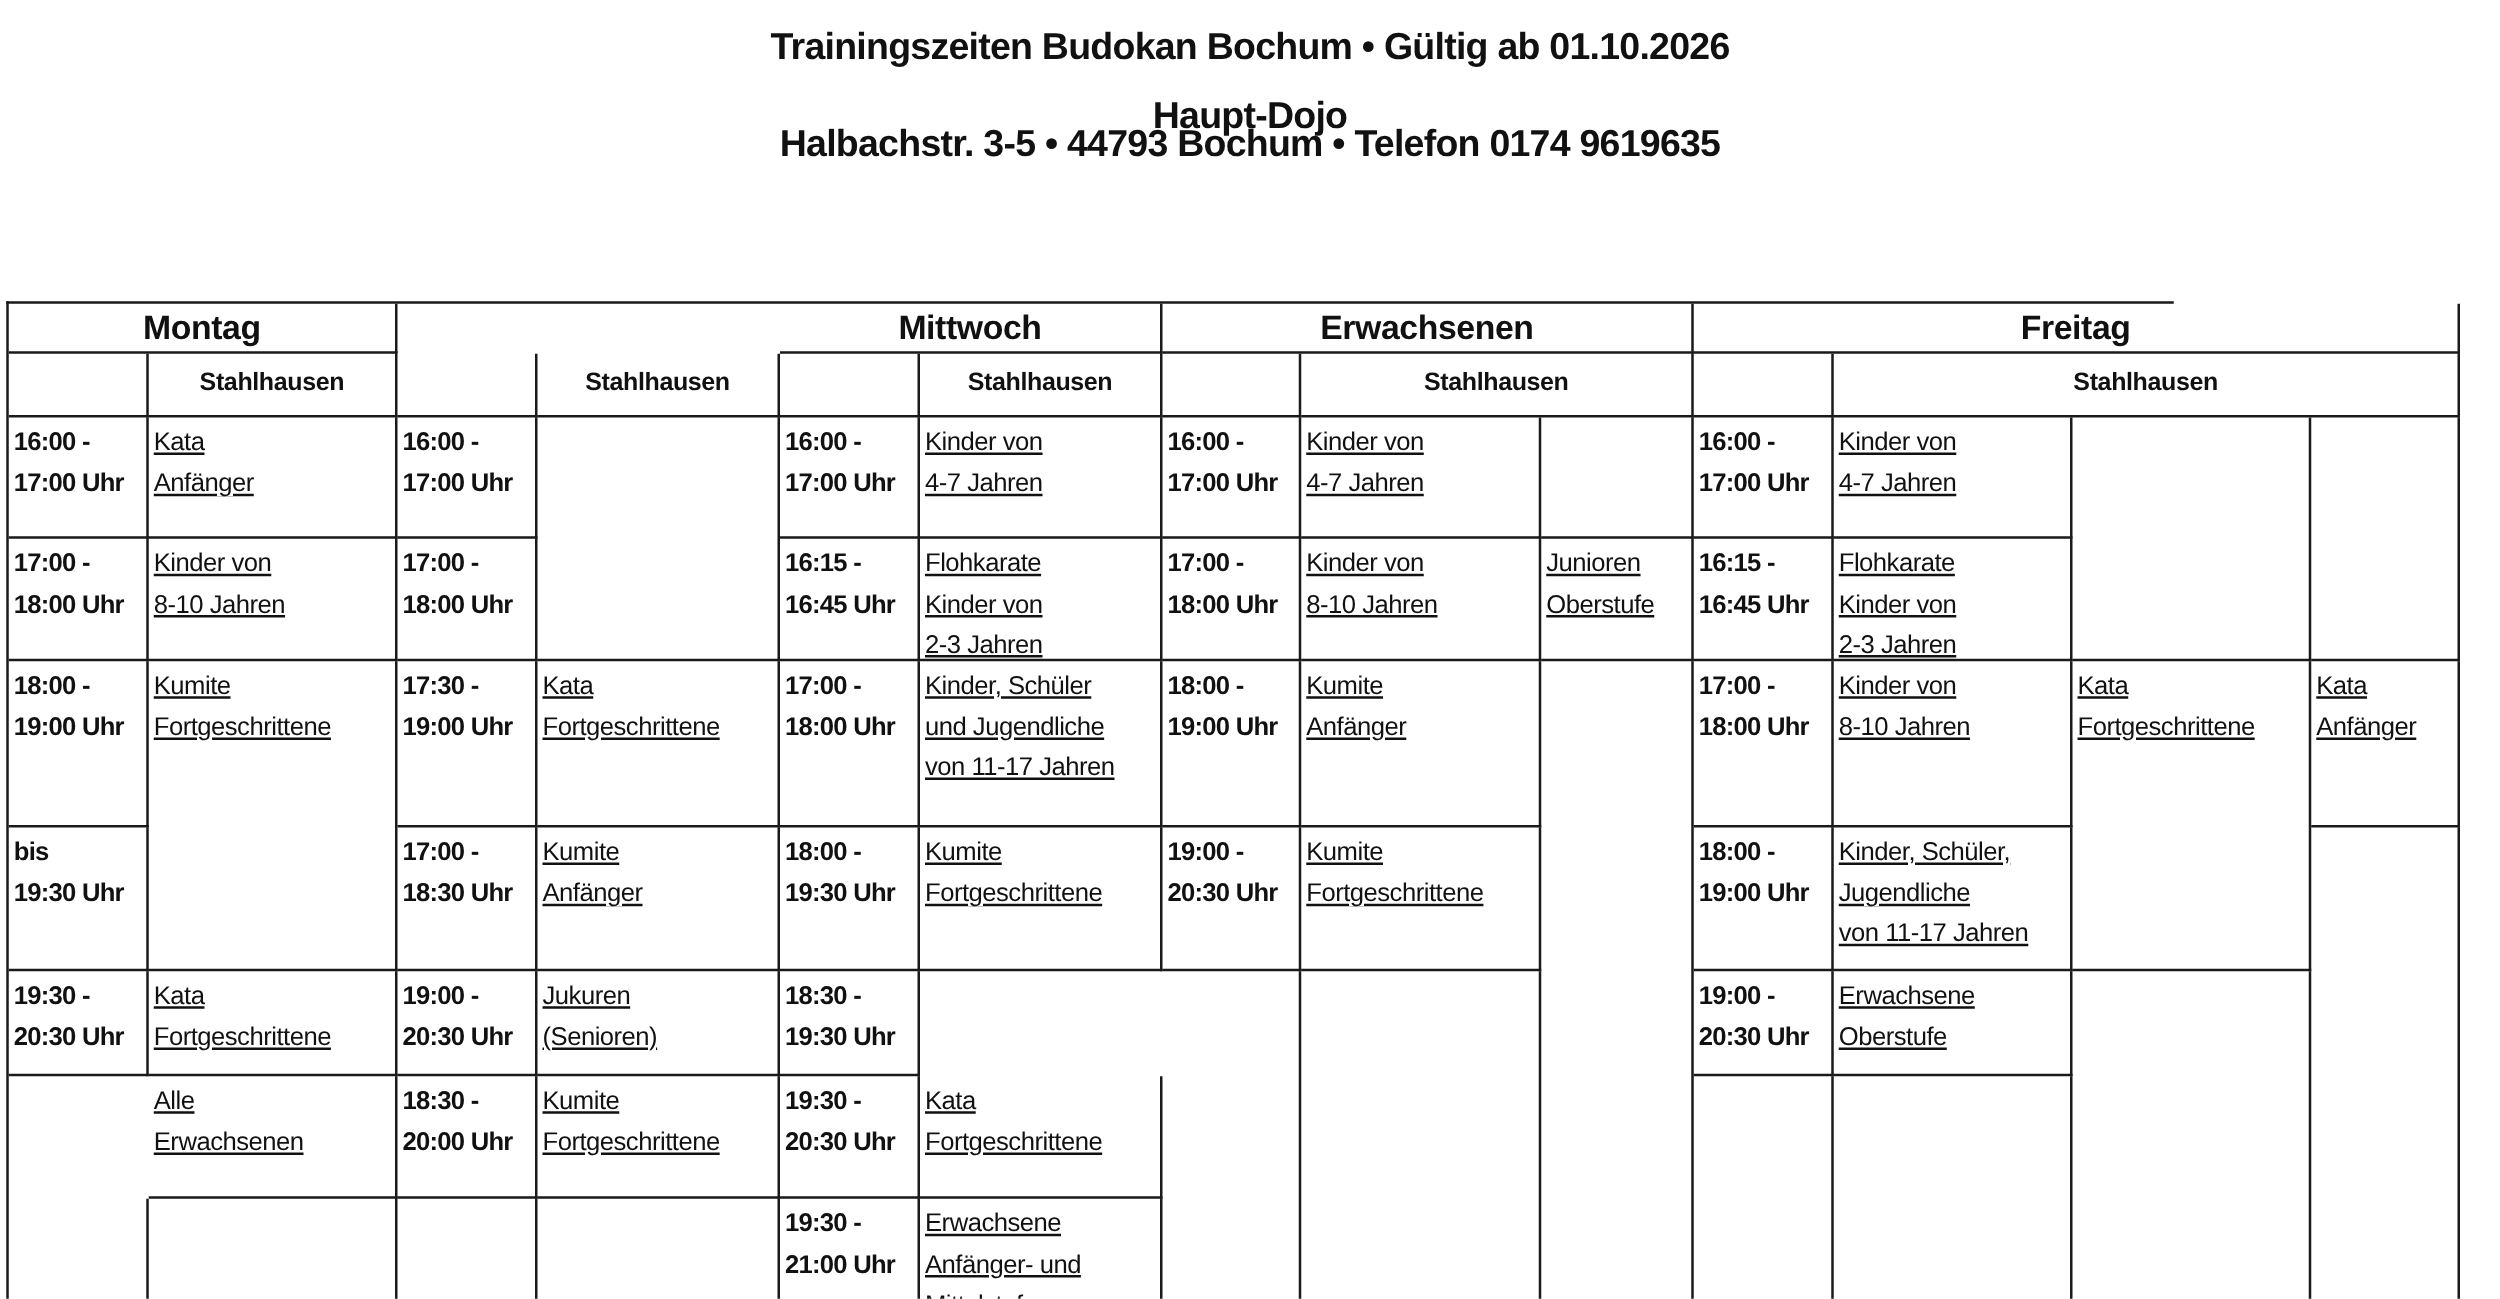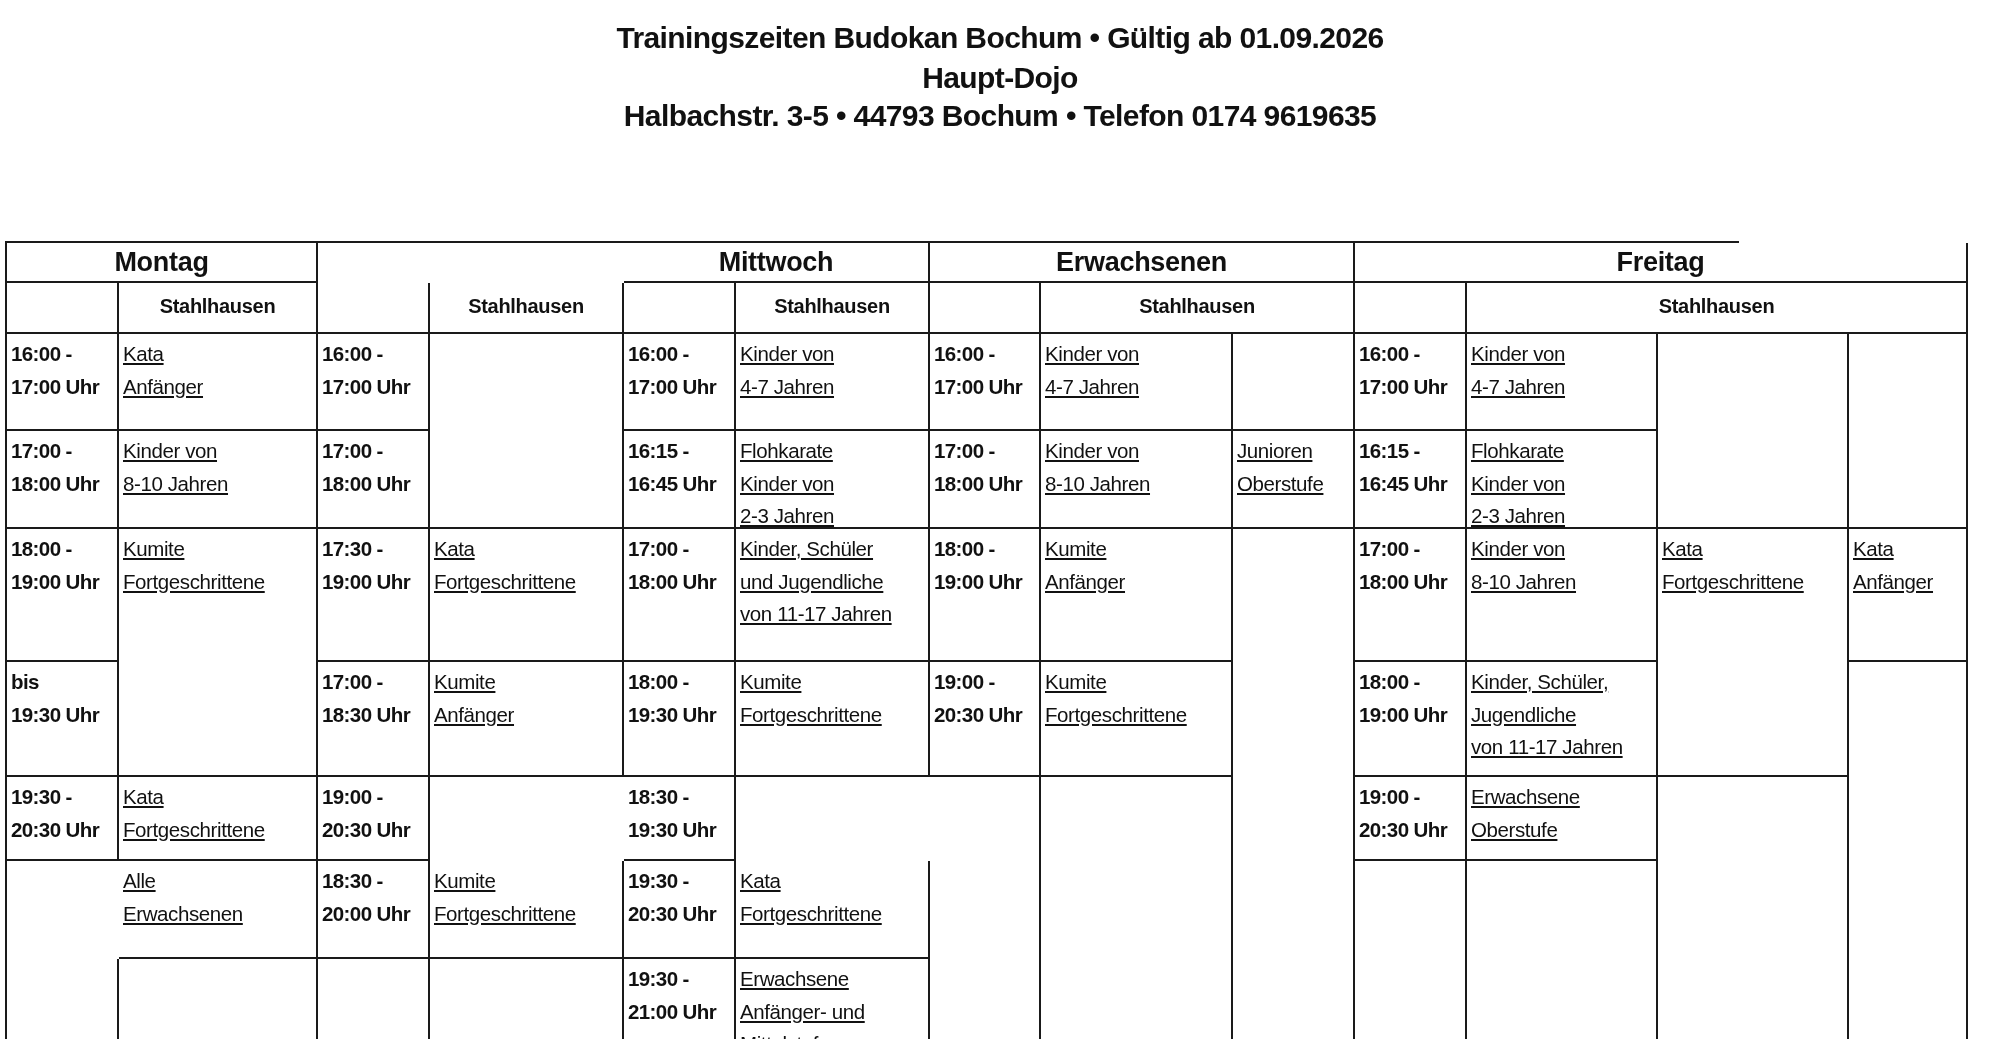--- a/index.html
+++ b/index.html
@@ -3,42 +3,42 @@
 <meta charset="utf-8">
 <style>
   html, body { margin: 0; padding: 0; background: #ffffff; }
   body { width: 2000px; height: 1039px; position: relative; overflow: hidden;
          font-family: "Liberation Sans", "DejaVu Sans", sans-serif; color: #111111; }
 
   .header { position: absolute; left: 0; top: 0; width: 2000px; text-align: center; }
   .header .line { position: absolute; left: 0; width: 2000px; text-align: center;
                   font-weight: bold; font-size: 30px; letter-spacing: -0.6px; line-height: 36px; color: #111; }
   .header .l1 { top: 20px; }
-  .header .l2 { top: 60px; }
+  .header .l2 { top: 75px; }
   .header .l3 { top: 98px; }
 
   .schedule { position: absolute; left: 5px; top: 202px;
               display: grid;
               grid-template-columns: 112px 199px 112px 194px 112px 194px 111px 192px 122px 112px 191px 191px 119px;
               grid-template-rows: 40px 51px 97px 98px 133px 115px 84px 98px 101px;
               border-top: 2px solid #1a1a1a; border-left: 2px solid #1a1a1a;
               box-sizing: border-box; width: 1734px; height: 817px; margin-top: 39px; }
   .cell { border-right: 2px solid #1a1a1a; border-bottom: 2px solid #1a1a1a;
           box-sizing: border-box; padding: 4px 3px 0 4px; font-size: 20.5px; line-height: 32.5px;
           overflow: hidden; white-space: pre-line; letter-spacing: -0.4px; }
   .day { font-weight: bold; font-size: 27px; text-align: center; padding: 0; line-height: 38px; letter-spacing: -0.3px; }
   .sub { font-weight: bold; font-size: 20px; text-align: center; padding: 0; line-height: 46px; letter-spacing: -0.3px; }
   .time { font-weight: bold; letter-spacing: -0.6px; }
   .desc { font-weight: normal; text-decoration: underline; }
 </style>
 </head>
 <body>
 
 <div class="header">
-  <div class="line l1">Trainingszeiten  Budokan Bochum • Gültig ab 01.09.2026</div>
+  <div class="line l1">Trainingszeiten  Budokan Bochum • Gültig ab 01.10.2026</div>
   <div class="line l2">Haupt-Dojo</div>
   <div class="line l3">Halbachstr. 3-5 • 44793 Bochum • Telefon 0174 9619635</div>
 </div>
 
 <div class="schedule">
 
   <div class="cell day" style="grid-area:1/1/2/3">Montag</div>
   <div class="cell day" style="grid-area:1/5/2/7">Mittwoch</div>
   <div class="cell day" style="grid-area:1/7/2/10">Erwachsenen</div>
   <div class="cell day" style="grid-area:1/10/2/14">Freitag</div>
@@ -85,20 +85,22 @@
   <div class="cell time" style="grid-area:5/3/6/4">17:30 -
 19:00 Uhr</div>
   <div class="cell desc" style="grid-area:5/4/6/5">Kata
 Fortgeschrittene</div>
   <div class="cell time" style="grid-area:6/3/7/4">17:00 -
 18:30 Uhr</div>
   <div class="cell desc" style="grid-area:6/4/7/5">Kumite
 Anfänger</div>
   <div class="cell time" style="grid-area:7/3/8/4">19:00 -
 20:30 Uhr</div>
+  <div class="cell desc" style="grid-area:7/4/8/5">Jukuren
+(Senioren)</div>
   <div class="cell time" style="grid-area:8/3/9/4">18:30 -
 20:00 Uhr</div>
   <div class="cell desc" style="grid-area:8/4/9/5">Kumite
 Fortgeschrittene</div>
   <div class="cell time" style="grid-area:9/3/10/4"></div>
   <div class="cell desc" style="grid-area:9/4/10/5"></div>
 
   <div class="cell time" style="grid-area:3/5/4/6">16:00 -
 17:00 Uhr</div>
   <div class="cell desc" style="grid-area:3/6/4/7">Kinder von

